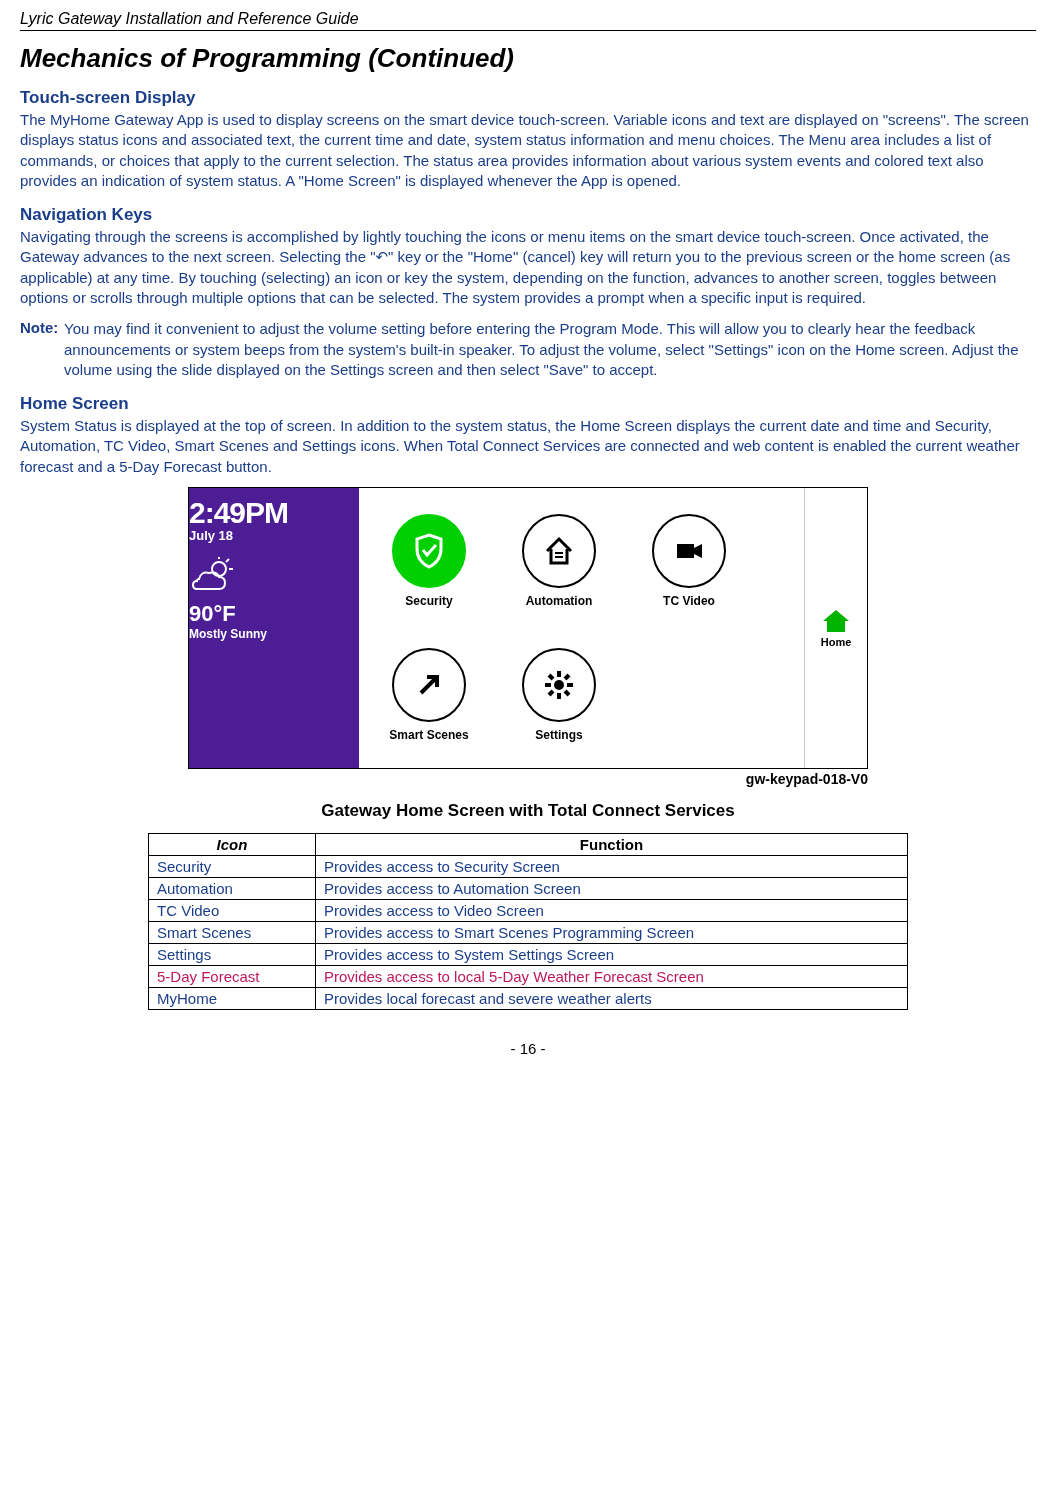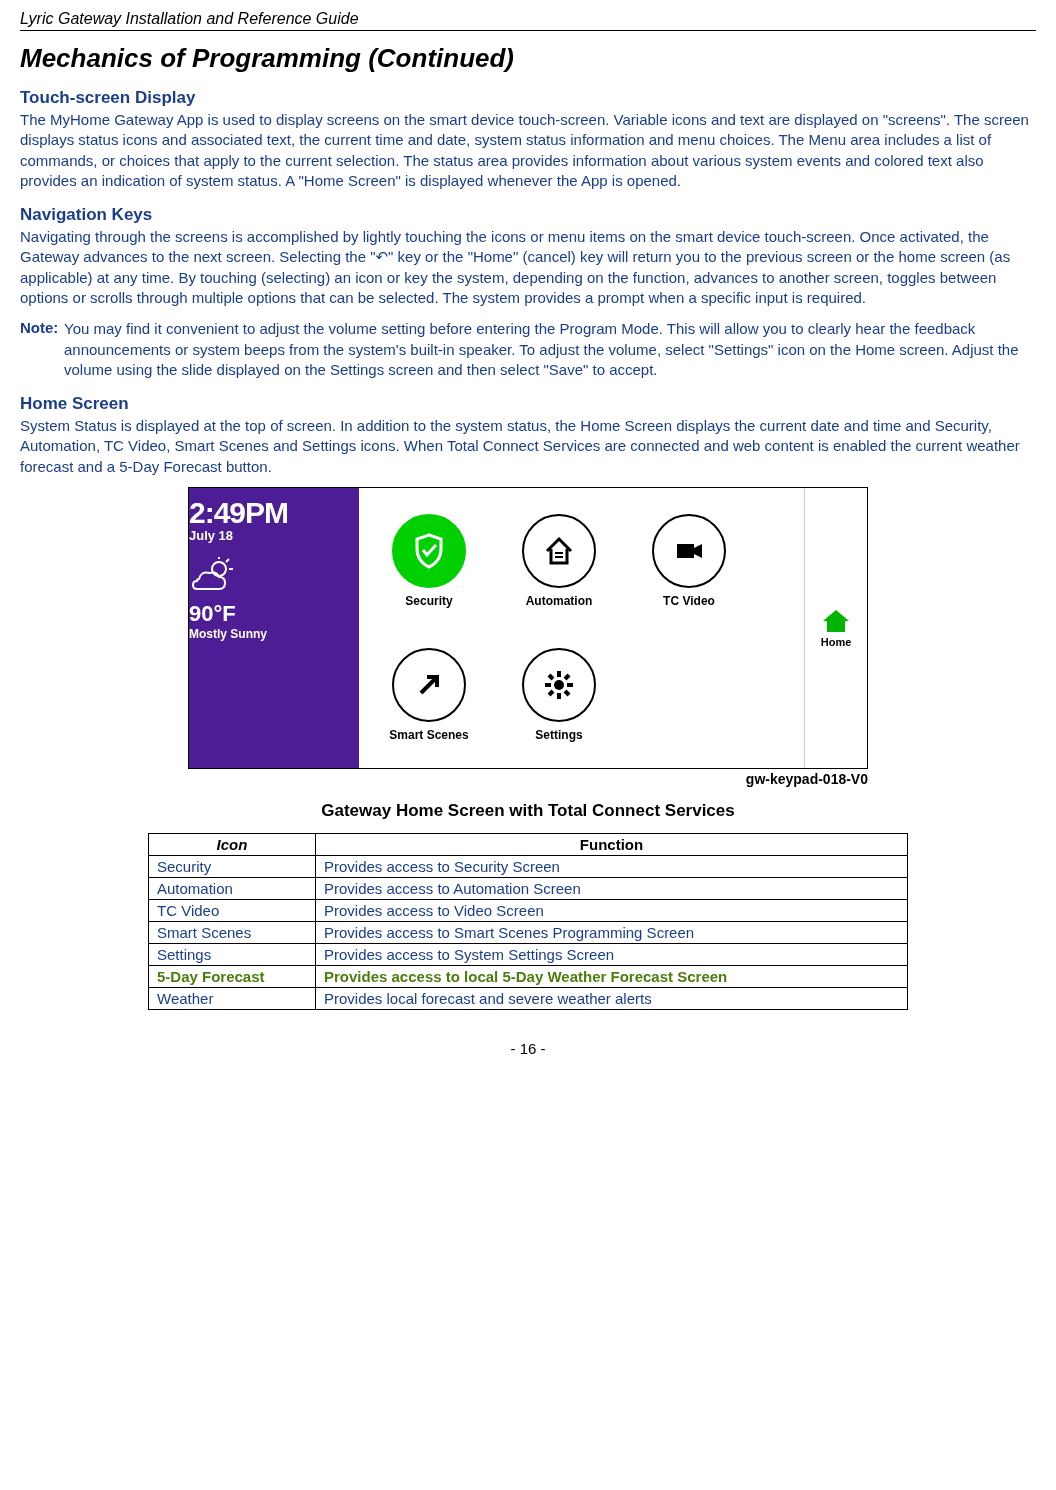--- a/index.html
+++ b/index.html
@@ -178,22 +178,21 @@
   }
   table.func-table th {
     font-weight: bold;
     text-align: center;
     color: #000;
   }
   table.func-table td {
     color: #1b3e8a;
   }
   table.func-table .red td {
-    color: #4d7c0f;
-    font-weight: bold;
+    color: #be185d;
   }
   table.func-table th.icon-col { width: 150px; font-style: italic; }
   .page-num {
     text-align: center;
     margin-top: 30px;
     font-size: 15px;
   }
   svg { display: block; }
 </style>
 </head>
@@ -336,19 +335,19 @@
       </tr>
   <tr>
         <td>Settings</td>
         <td>Provides access to System Settings Screen</td>
       </tr>
   <tr class="red">
         <td>5-Day Forecast</td>
         <td>Provides access to local 5-Day Weather Forecast Screen</td>
       </tr>
   <tr>
-        <td>Weather</td>
+        <td>MyHome</td>
         <td>Provides local forecast and severe weather alerts</td>
       </tr>
 </tbody>
   </table>
 
 <div class="page-num">- 16 -</div>
 
 </body></html>

